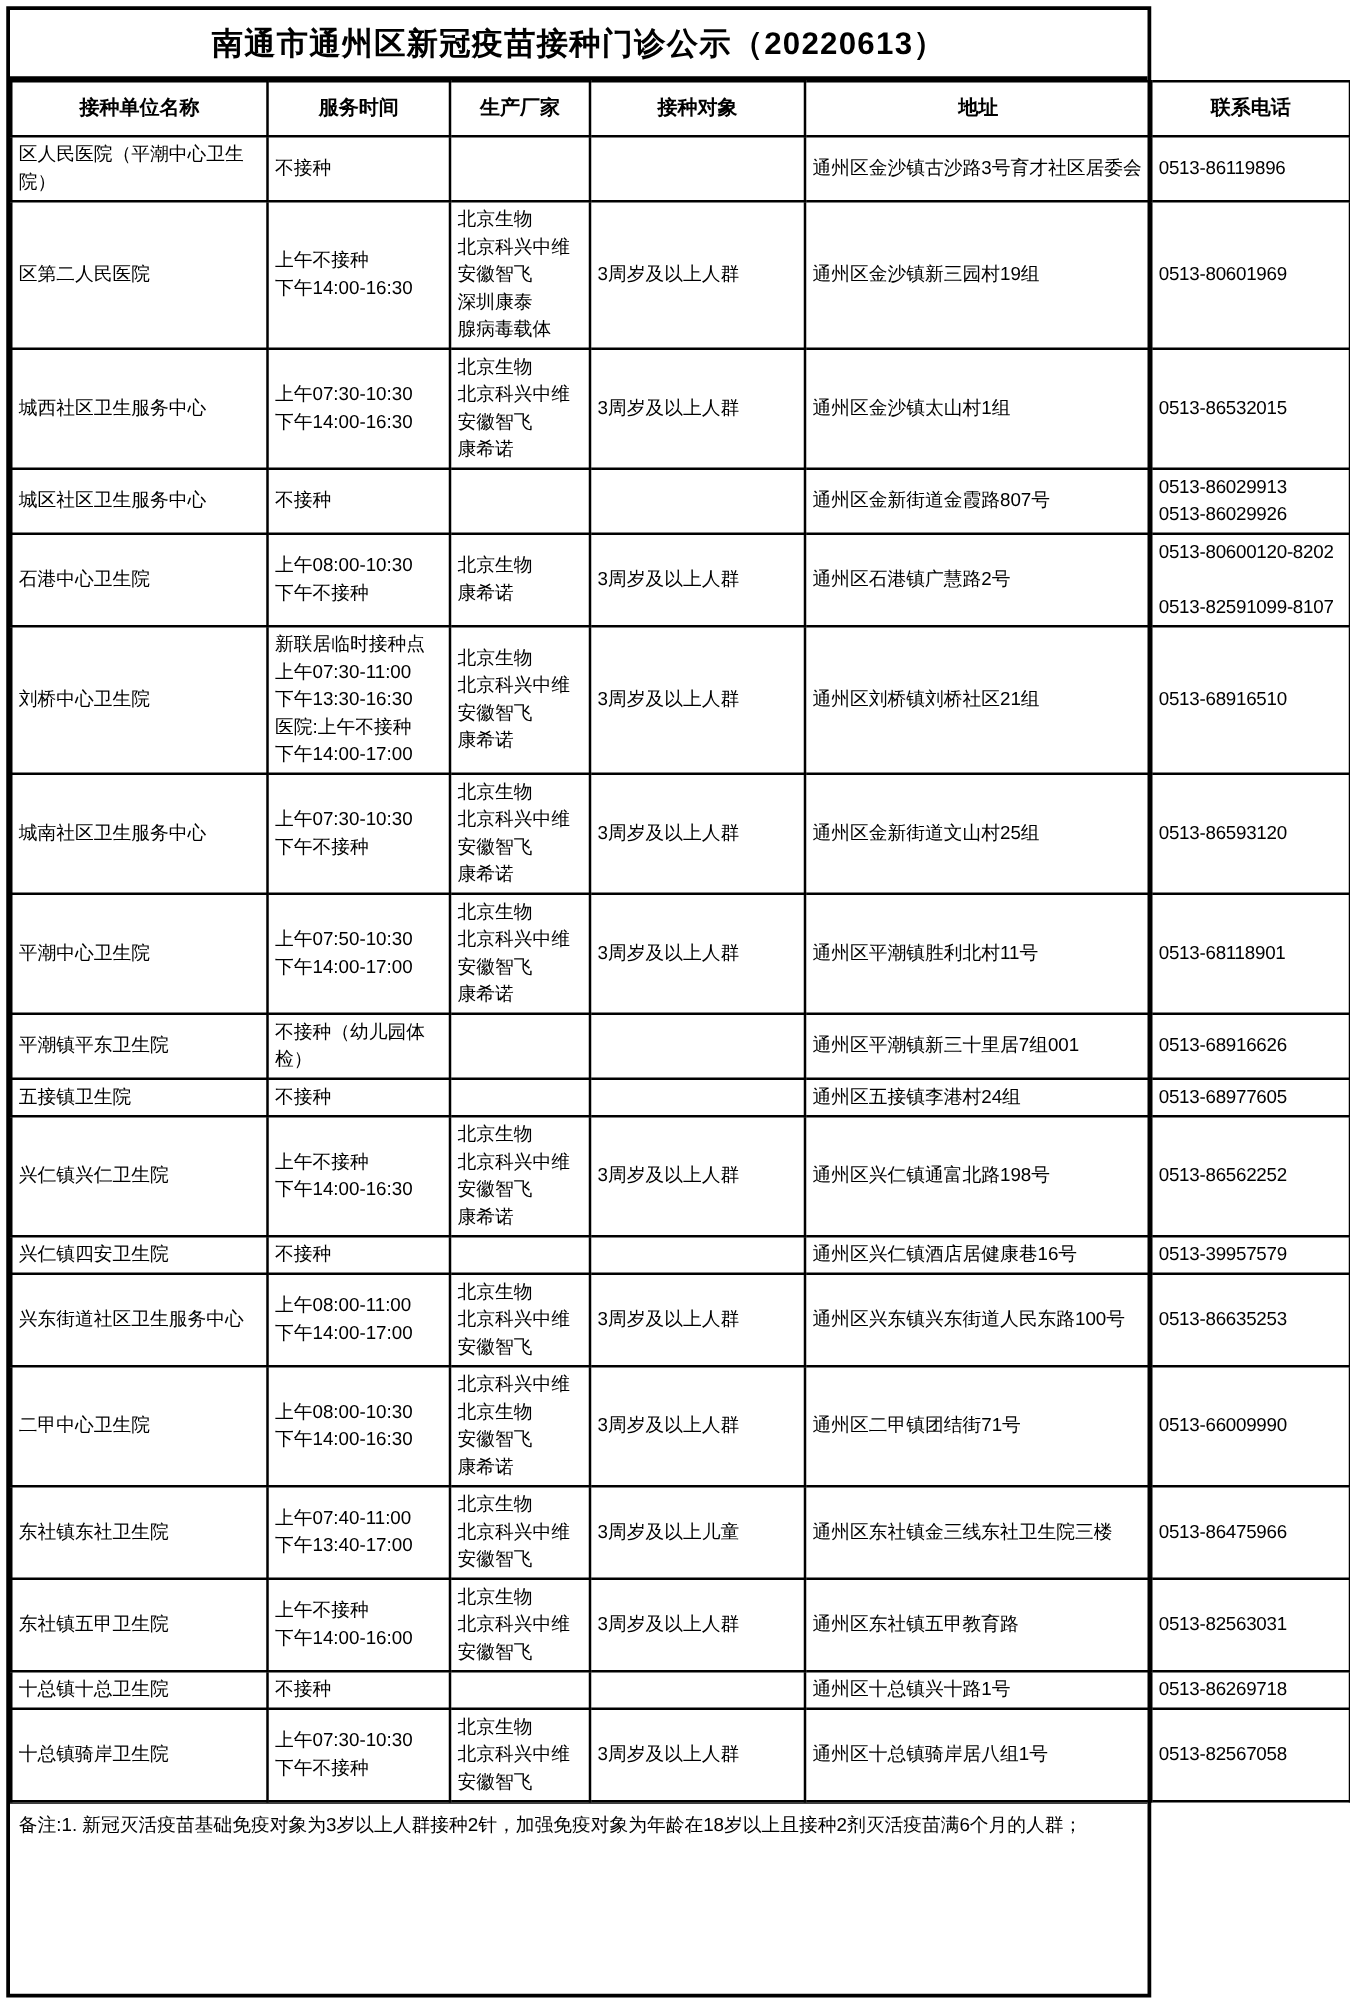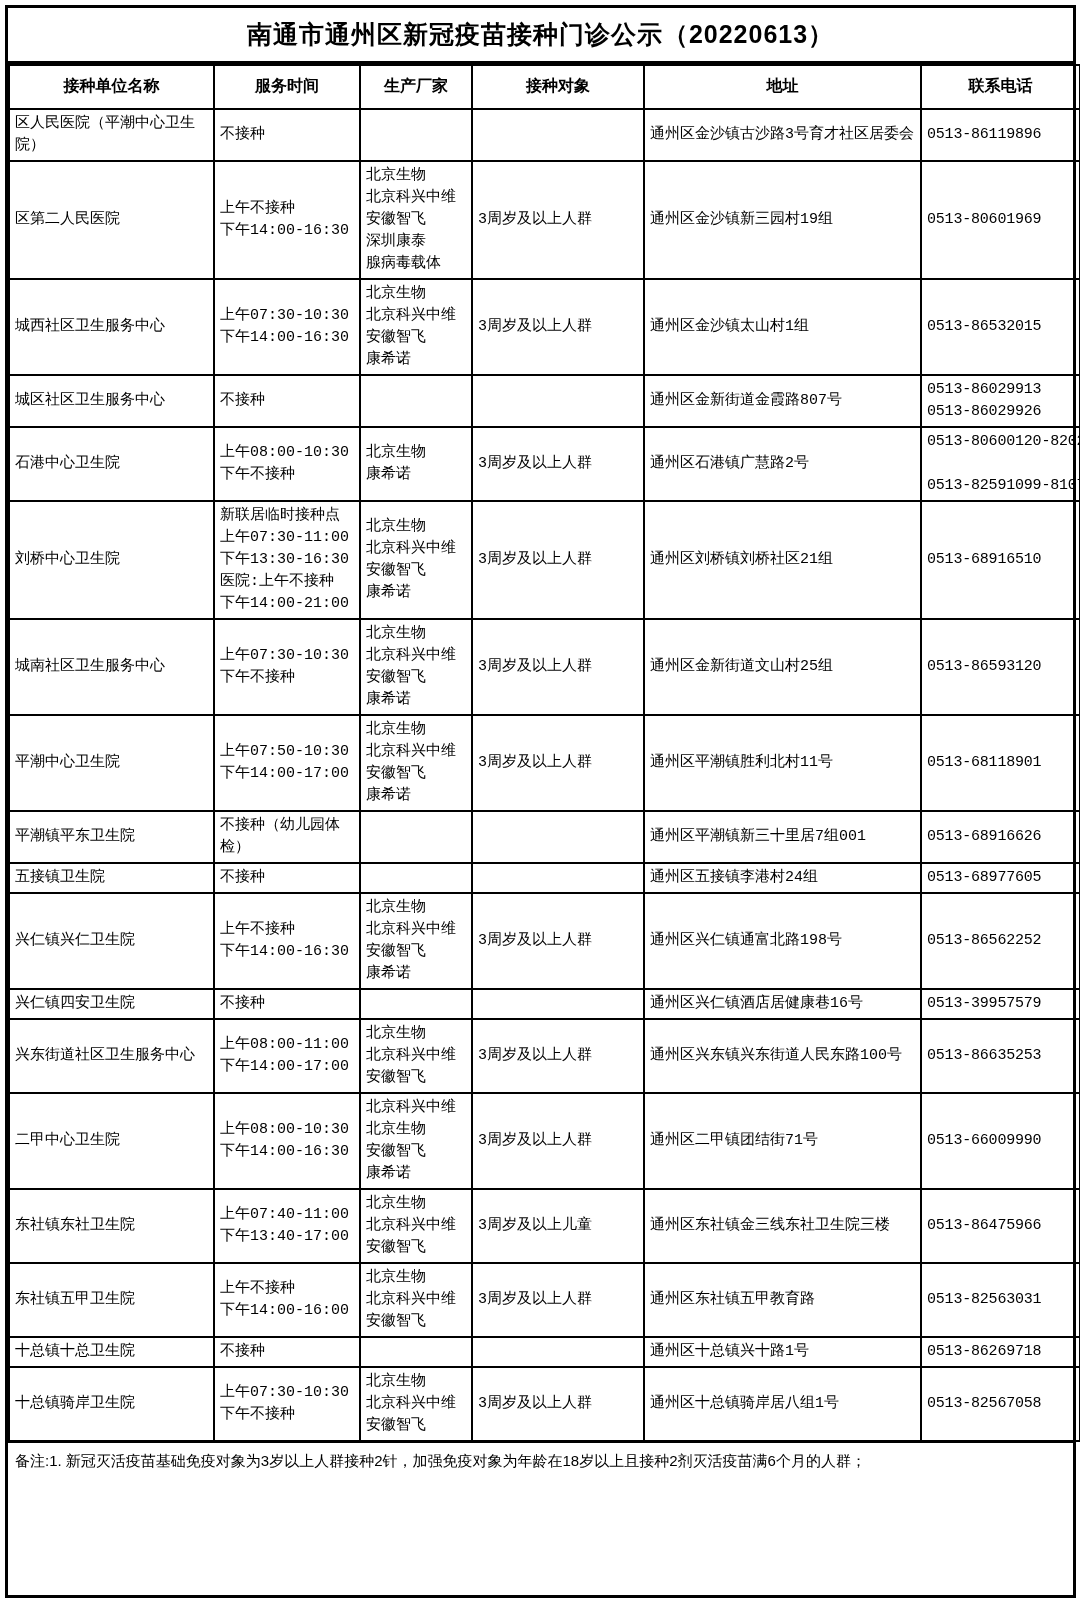--- a/index.html
+++ b/index.html
@@ -5,21 +5,21 @@
   * { margin: 0; padding: 0; box-sizing: border-box; }
   html, body { background: #ffffff; }
   body {
     width: 1080px; height: 1602px;
     font-family: "Liberation Sans", "DejaVu Sans", sans-serif;
     color: #000;
     padding: 5px 4px 4px 5px;
     overflow: hidden;
   }
   .page {
-    width: 1071px; height: 1593px;
+    width: 916px; height: 1593px;
     border: 3px solid #000;
     background: #fff;
     display: flex;
     flex-direction: column;
   }
   .title-bar {
     height: 56px;
     display: flex;
     align-items: center;
     justify-content: center;
@@ -27,21 +27,20 @@
     font-weight: bold;
     letter-spacing: 1px;
     border-bottom: 3px solid #000;
     flex: 0 0 auto;
   }
   table.clinics {
     border-collapse: collapse;
     table-layout: fixed;
     width: 100%;
     flex: 0 0 auto;
-    font-family: Liberation Mono, monospace;
   }
   table.clinics th, table.clinics td {
     border: 2px solid #000;
     vertical-align: middle;
     font-size: 15px;
     line-height: 22px;
     padding: 3px 5px;
     word-break: break-all;
   }
   table.clinics th {
@@ -154,21 +153,21 @@
         <td class="c-phone">0513-80600120-8202
 
 0513-82591099-8107</td>
       </tr>
       <tr>
         <td class="c-name">刘桥中心卫生院</td>
         <td class="c-time">新联居临时接种点
 上午07:30-11:00
 下午13:30-16:30
 医院:上午不接种
-下午14:00-21:00</td>
+下午14:00-17:00</td>
         <td class="c-mfr">北京生物
 北京科兴中维
 安徽智飞
 康希诺</td>
         <td class="c-target">3周岁及以上人群</td>
         <td class="c-addr">通州区刘桥镇刘桥社区21组</td>
         <td class="c-phone">0513-68916510</td>
       </tr>
       <tr>
         <td class="c-name">城南社区卫生服务中心</td>

